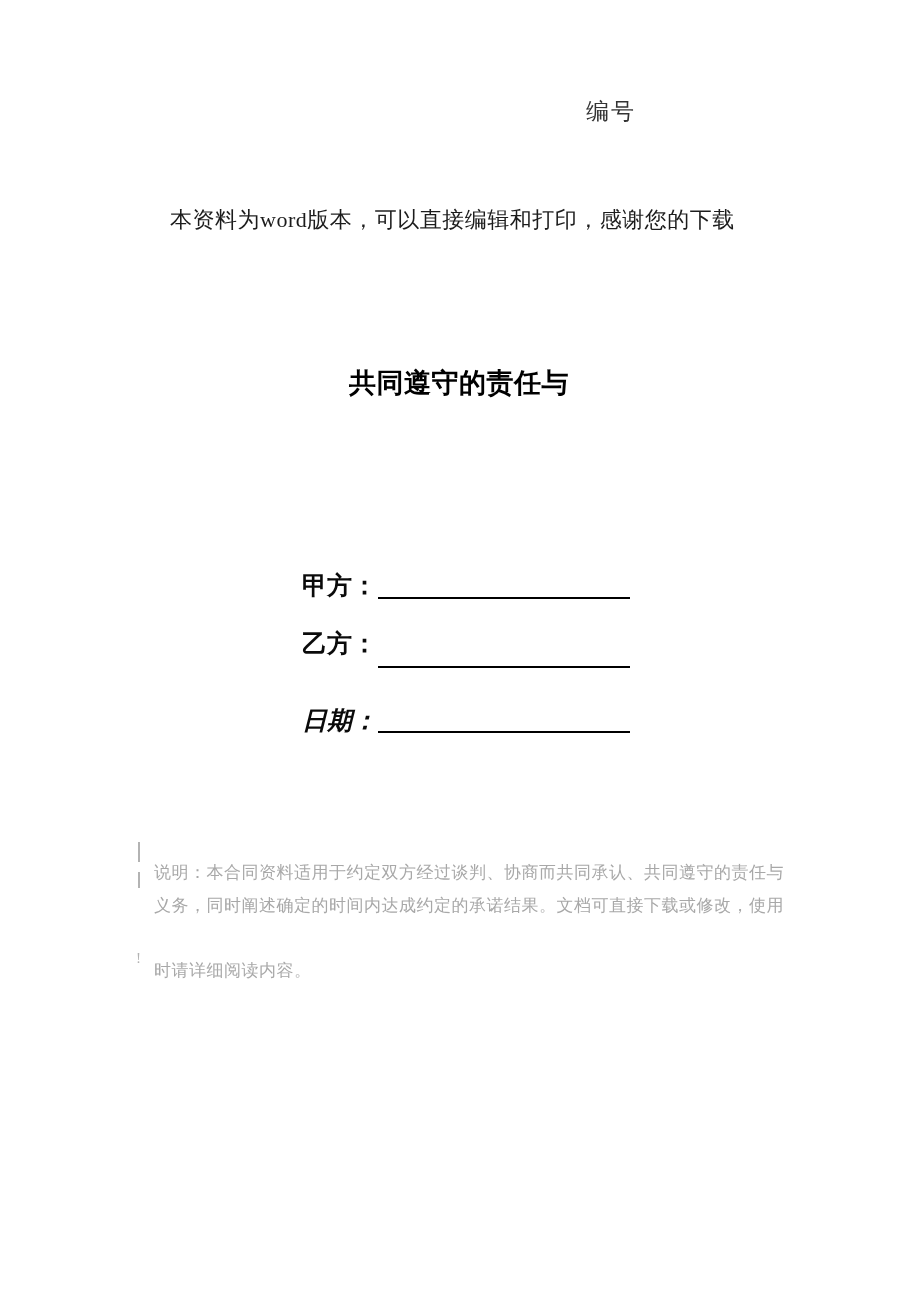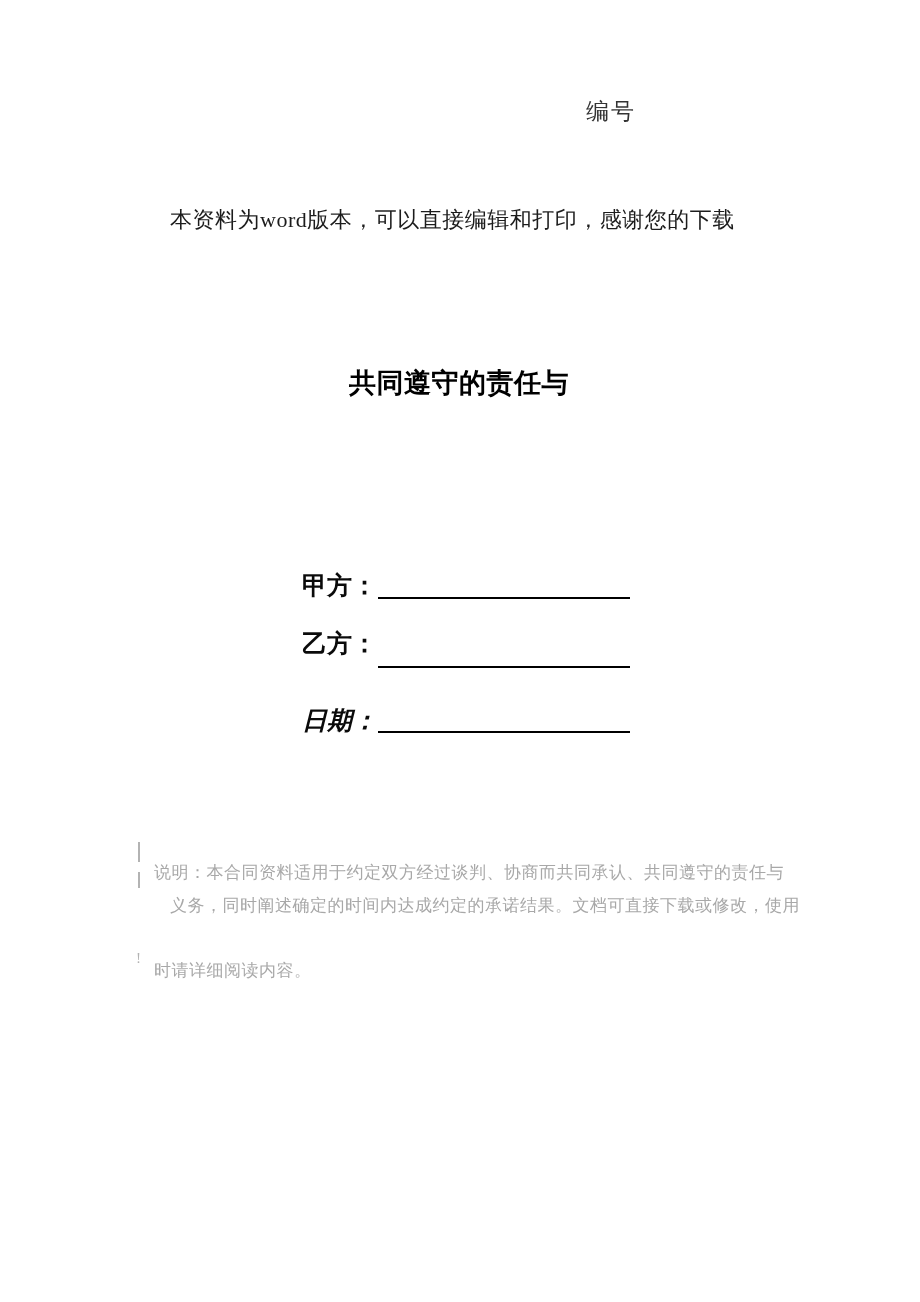--- a/index.html
+++ b/index.html
@@ -44,21 +44,21 @@
   }
   .line-1 { top: 597px; }
   .line-2 { top: 666px; }
   .line-3 { top: 731px; }
 
   .note-line {
     font-size: 17px; color: #a8a8a8;
     letter-spacing: 0.5px;
   }
   .note-1 { left: 154px; top: 820px; margin-top: 41px; }
-  .note-2 { left: 154px; top: 894px; margin-left: 16px; }
+  .note-2 { left: 154px; top: 894px; }
   .note-3 { left: 154px; top: 959px; }
 
   .margin-bar {
     left: 138px; width: 2px;
     background: #b3b3b3;
   }
   .bar-1 { top: 842px; height: 20px; }
   .bar-2 { top: 872px; height: 16px; }
   .margin-excl {
     left: 136px; top: 950px;

